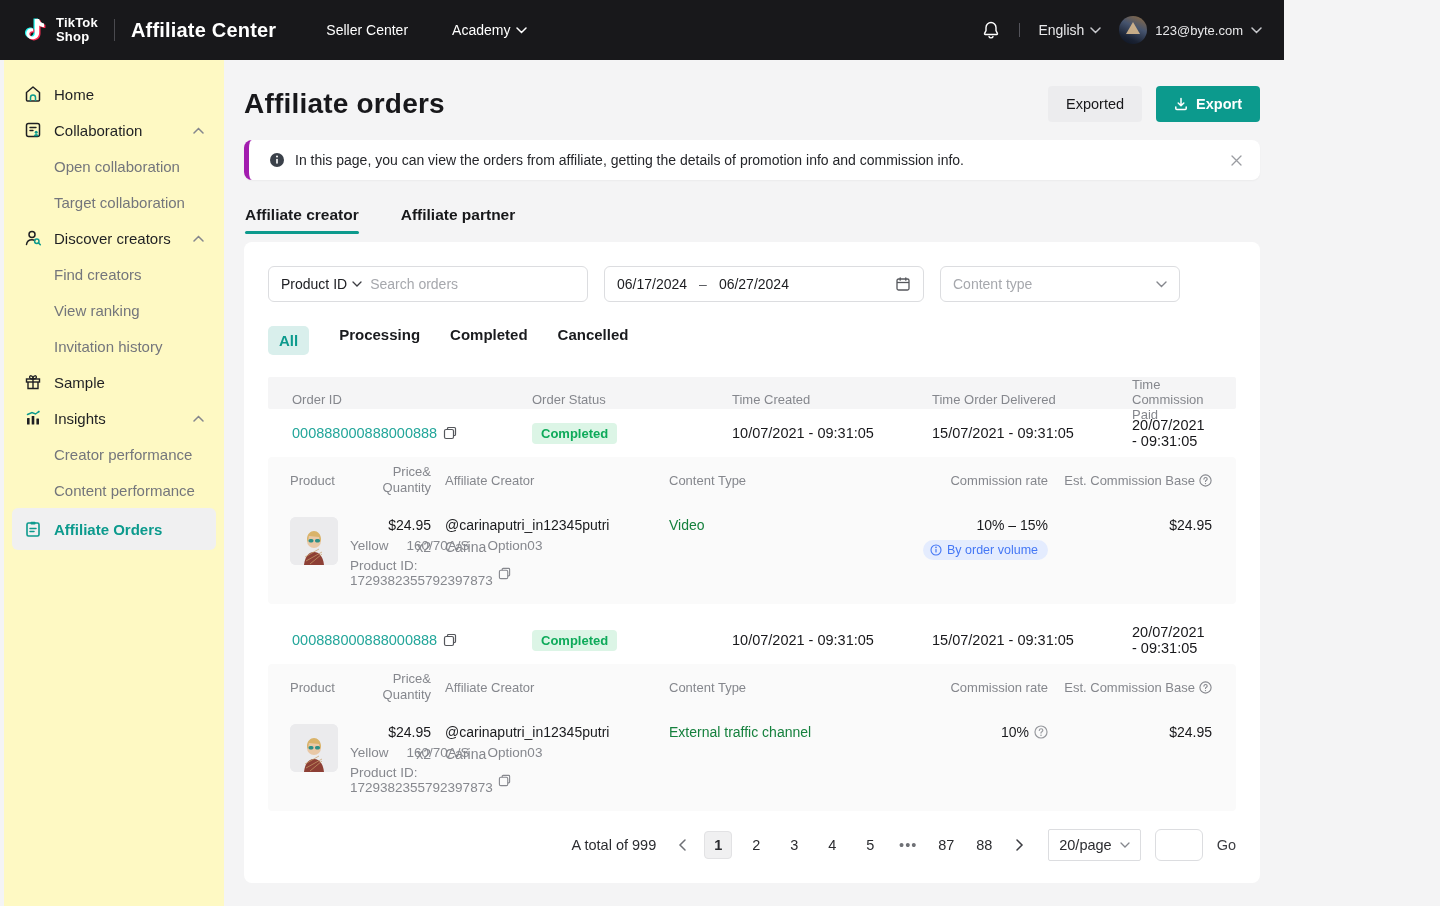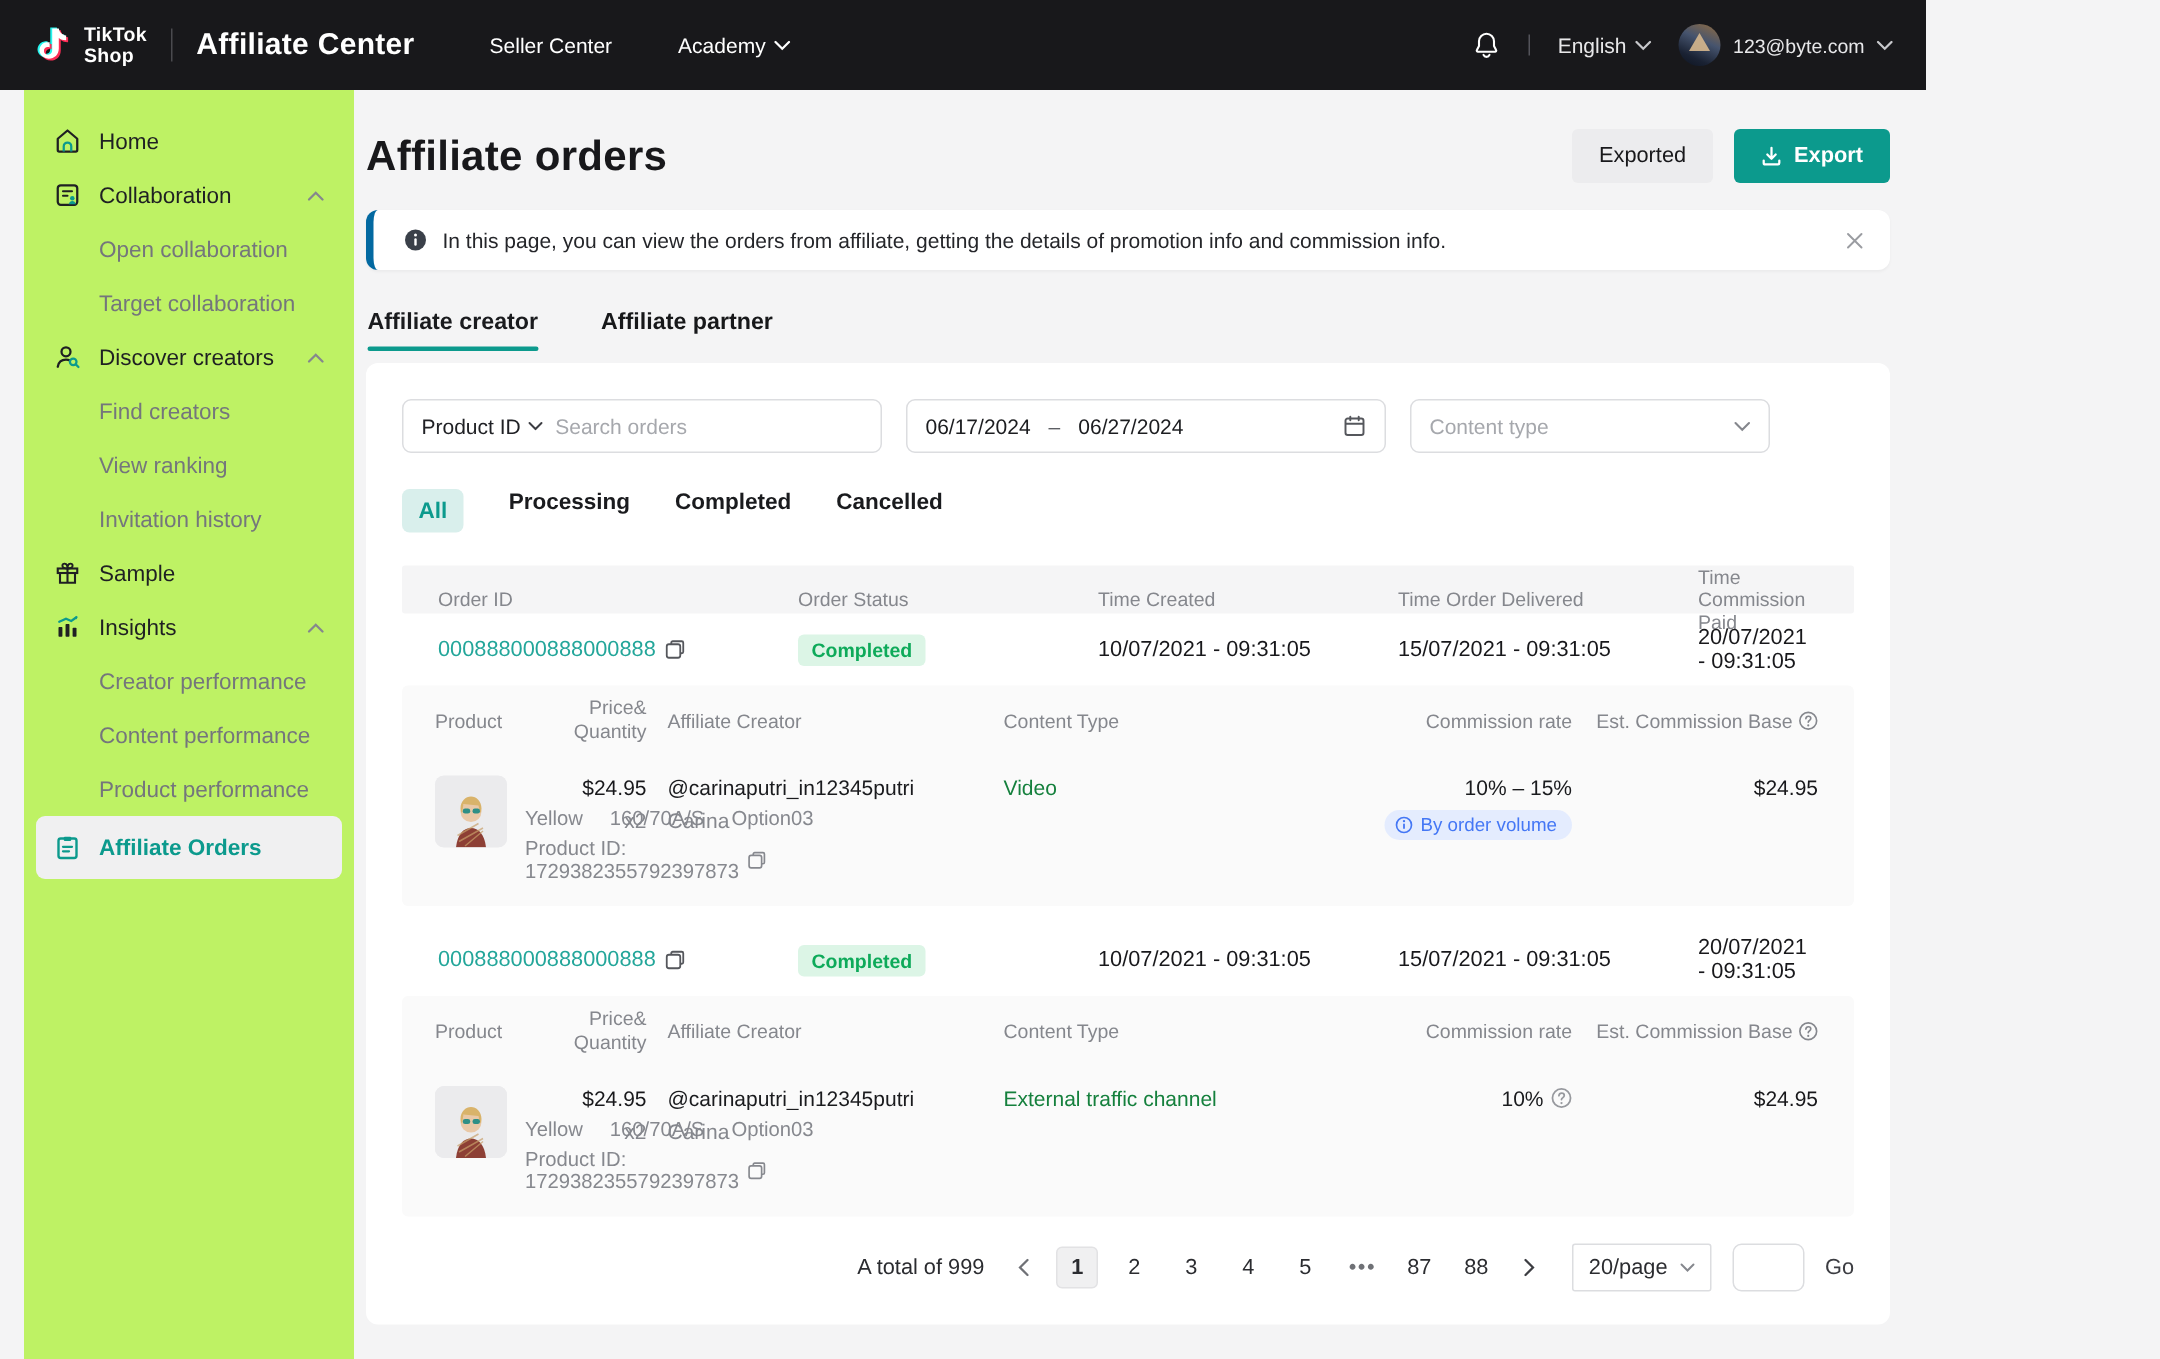--- a/index.html
+++ b/index.html
@@ -16,37 +16,37 @@
   .top-nav { display:flex; align-items:center; gap:44px; margin-left:50px; font-size:14px; }
   .top-nav-item { display:flex; align-items:center; gap:6px; cursor:pointer; color:#fff; }
   .top-right { margin-left:auto; display:flex; align-items:center; gap:18px; }
   .top-right .sep { width:1px; height:14px; background:#53535a; }
   .lang { display:flex; align-items:center; gap:6px; font-size:14px; color:#e8e8ea; }
   .account { display:flex; align-items:center; gap:8px; font-size:13px; color:#e8e8ea; }
   .avatar { width:28px; height:28px; border-radius:50%; overflow:hidden; position:relative; background:linear-gradient(205deg,#8a6a45 5%,#46546e 40%,#1a2233 75%,#0d1320 100%); }
   .avatar::after { content:""; position:absolute; left:7px; top:6px; width:0; height:0; border-left:7px solid transparent; border-right:7px solid transparent; border-bottom:12px solid #d8b98e; filter:blur(.4px); opacity:.9; }
 
   
-  .sidebar { position:absolute; top:60px; left:16px; bottom:0; width:220px; background:#bef264; padding:16px 8px; }
+  .sidebar { position:absolute; top:60px; left:4px; bottom:0; width:220px; background:#fef9c3; padding:16px 8px; }
   .side-item { display:flex; align-items:center; gap:12px; height:36px; padding:0 12px; border-radius:6px; font-size:15px; color:#1f2023; cursor:pointer; }
   .side-item .grow { flex:1; }
   .side-sub { padding-left:42px; color:#74767c; font-size:15px; height:36px; display:flex; align-items:center; cursor:pointer; }
   .side-item.selected { background:#f0f0f1; color:#0c9a8d; font-weight:700; height:42px; }
   .icon16 { width:18px; height:18px; flex:0 0 18px; display:inline-flex; }
 
   
   .main { position:absolute; top:60px; left:220px; right:0; bottom:0; padding:26px 24px 0; }
   .title-row { display:flex; align-items:center; }
   .page-title { font-size:28px; font-weight:700; letter-spacing:.2px; }
   .title-actions { margin-left:auto; display:flex; gap:14px; }
   .btn { height:36px; border:none; border-radius:4px; font-size:14.5px; padding:0 18px; cursor:pointer; font-family:inherit; display:inline-flex; align-items:center; gap:8px; }
   .btn-gray { background:#ececee; color:#18181b; }
   .btn-teal { background:#0c9a8d; color:#fff; font-weight:600; }
 
-  .banner { margin-top:18px; background:#fff; border-radius:8px; height:40px; display:flex; align-items:center; padding:0 18px 0 20px; box-shadow:0 1px 2px rgba(0,0,0,.04); border-left:5px solid #0369a1; font-size:14px; color:#25262a; gap:10px; }
+  .banner { margin-top:18px; background:#fff; border-radius:8px; height:40px; display:flex; align-items:center; padding:0 18px 0 20px; box-shadow:0 1px 2px rgba(0,0,0,.04); border-left:5px solid #a21caf; font-size:14px; color:#25262a; gap:10px; }
   .banner .close { margin-left:auto; color:#9a9ca1; cursor:pointer; display:flex; }
 
   .tabs { margin-top:26px; display:flex; gap:42px; padding-left:1px; }
   .tab { font-size:15.5px; font-weight:700; color:#1a1b1e; padding-bottom:10px; position:relative; cursor:pointer; }
   .tab.active::after { content:""; position:absolute; left:0; right:0; bottom:0; height:3px; background:#0c9a8d; border-radius:2px; }
   .tab.inactive { font-weight:700; color:#17181a; }
 
   .card { margin-top:8px; background:#fff; border-radius:8px; padding:24px 24px 22px; }
 
   .filters { display:flex; gap:16px; }
@@ -248,23 +248,20 @@
         <svg width="11" height="7" viewBox="0 0 11 7">
             <path d="M1 6l4.5-4.5L10 6" fill="none" stroke="#85878d" stroke-width="1.5" stroke-linecap="round"></path>
           </svg>
       </span>
     </div>
     <div class="side-sub">
         <span>Creator performance</span>
       </div>
     <div class="side-sub">
         <span>Content performance</span>
-      </div>
-    <div class="side-sub">
-        <span>Product performance</span>
       </div>
     <div class="side-item selected">
       <span class="icon16">
         <svg width="18" height="18" viewBox="0 0 18 18">
             <rect x="3" y="3" width="12" height="13" rx="1.5" fill="none" stroke="#0c9a8d" stroke-width="1.6"></rect>
             <rect x="6.5" y="1.8" width="5" height="2.8" rx="0.8" fill="#0c9a8d"></rect>
             <path d="M6 8.5h6M6 11.5h4" stroke="#0c9a8d" stroke-width="1.5" stroke-linecap="round"></path>
           </svg>
       </span>
       <span class="grow">Affiliate Orders</span>

